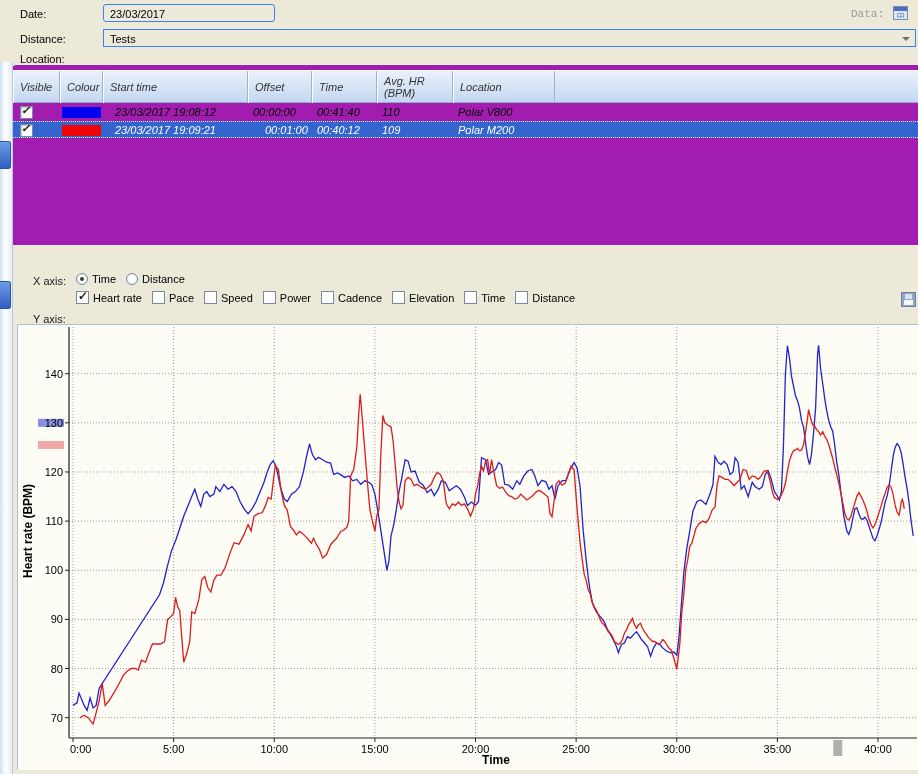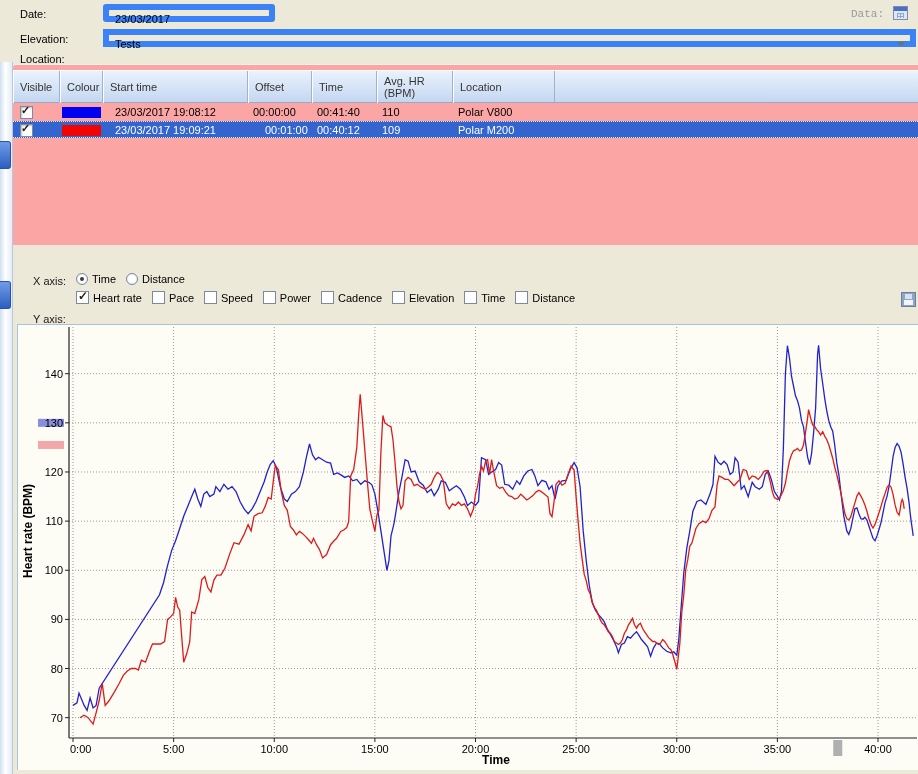--- a/index.html
+++ b/index.html
@@ -12,37 +12,37 @@
   
   .dock-strip{position:absolute;left:0;top:62px;width:12px;height:712px;
     background:linear-gradient(to right,#cfe0f0 0%,#ffffff 45%,#e4ecf5 100%);
     border-right:1px solid #b5c8dd;}
   .dock-tab{position:absolute;left:0;width:10px;height:26px;
     background:linear-gradient(to bottom,#6f9be7,#2d5fc0);
     border:1px solid #2a52a8;border-left:none;border-radius:0 3px 3px 0;}
   
   .form-label{position:absolute;left:20px;height:16px;line-height:16px;}
   .field{position:absolute;left:103px;height:18px;line-height:18px;
-    border:6px solid #3b82f6;background:#edeadc;padding-left:6px;box-sizing:border-box;}
+    border:1px solid #3b82f6;background:#edeadc;padding-left:6px;box-sizing:border-box;}
   .field.date{width:172px;border-radius:3px;}
   .field.combo{width:813px;}
   .combo-arrow{position:absolute;right:5px;top:7px;width:0;height:0;
     border-left:4px solid transparent;border-right:4px solid transparent;
     border-top:4px solid #6f6f6f;}
   .data-label{position:absolute;right:34px;top:8px;color:#9a9a9a;font-family:Liberation Mono, monospace;}
   .data-icon{position:absolute;right:10px;top:6px;width:15px;height:14px;
     border:1px solid #7a8db0;background:#dce6f4;box-sizing:border-box;}
   .data-icon:before{content:"";position:absolute;left:0;top:0;right:0;height:4px;background:#4a6fc4;}
   .data-icon:after{content:"";position:absolute;left:3px;top:6px;right:3px;height:5px;
     background:linear-gradient(to bottom,#8fa6cf 1px,transparent 1px),
                linear-gradient(to right,#8fa6cf 1px,transparent 1px);
     background-size:3px 3px;}
   
   .table-panel{position:absolute;left:13px;top:64px;width:905px;height:180px;
-    background:#fca5a5;border-top:1px solid #f4f2e8;border-radius:3px 0 0 0;}
+    background:#a21caf;border-top:1px solid #f4f2e8;border-radius:3px 0 0 0;font-style:italic;}
   .tbl-header{position:absolute;left:0;top:5px;width:905px;height:33px;
     background:linear-gradient(to bottom,#eaf2fc,#c4d7f1);
     border-top:1px solid #fff;border-bottom:1px solid #94aacb;box-sizing:border-box;}
   .th-cell{position:absolute;top:0;height:32px;box-sizing:border-box;
     border-right:1px solid #9cb2d2;box-shadow:inset 1px 0 0 #fdfdff;
     color:#333;padding-left:7px;display:flex;align-items:center;white-space:pre-line;line-height:12px;}
   .tbl-row{position:absolute;left:0;width:905px;height:17px;box-sizing:border-box;}
   .tbl-row.selected{background:#3464cd;color:#fff;
     border-top:1px dotted #dfe5f4;border-bottom:1px dotted #dfe5f4;}
   .td{position:absolute;top:0;height:17px;line-height:16px;overflow:hidden;}
@@ -87,21 +87,21 @@
 </style>
 </head>
 <body>
 
 <div class="dock-strip">
   <div class="dock-tab" style="top:79px;"></div>
   <div class="dock-tab" style="top:219px;"></div>
 </div>
 
 <div class="form-label" style="top:6px;">Date:</div>
-<div class="form-label" style="top:31px;">Elevation:</div>
+<div class="form-label" style="top:31px;">Distance:</div>
 <div class="form-label" style="top:51px;">Location:</div>
 
 <div class="field date" style="top:4px;">
   <span>23/03/2017</span>
 </div>
 <div class="field combo" style="top:29px;">
   <span>Tests</span>
   <span class="combo-arrow"></span>
 </div>
 <div class="field combo" style="top:49px;margin-top:48px;">

